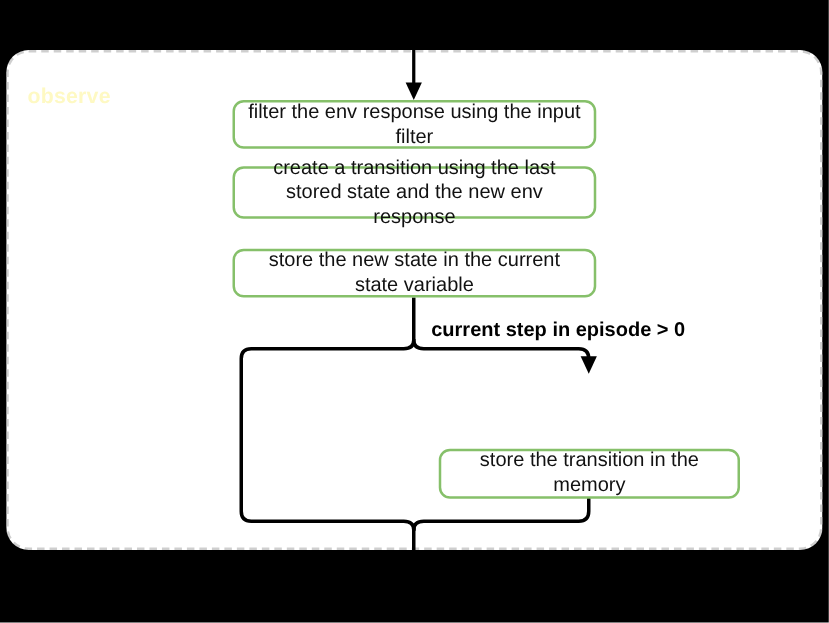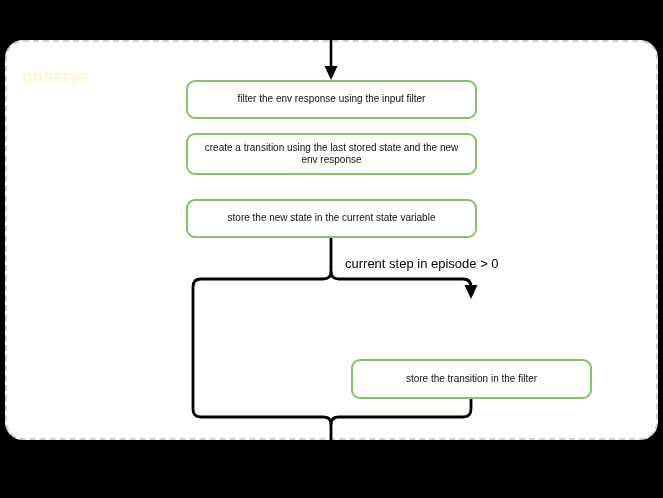--- a/index.html
+++ b/index.html
@@ -36,38 +36,38 @@
     position:absolute;
     box-sizing:border-box;
     background:#ffffff;
     border:2.5px solid #86c06a;
     border-radius:9px;
     display:flex;
     align-items:center;
     justify-content:center;
     text-align:center;
     color:#111111;
-    font-size:10px;
+    font-size:16px;
     line-height:1.22;
     padding:4px 9px;
   }
   #node-filter   {left:186px;top:80px; width:291px;height:39px;}
   #node-create   {left:186px;top:133px;width:291px;height:42px;}
   #node-store    {left:186px;top:199px;width:291px;height:39px;}
   #node-intrinsic{left:351px;top:299px;width:241px;height:40px;}
   #node-memory   {left:351px;top:359px;width:241px;height:40px;}
 
   
   #edges{position:absolute;left:0;top:0;width:663px;height:498px;pointer-events:none;}
 
   .cond-label{
     position:absolute;
     left:345px;top:256px;
-    font-size:13px;
-    font-weight:normal;
+    font-size:16px;
+    font-weight:bold;
     color:#000000;
     white-space:nowrap;
   }
 </style>
 </head>
 <body>
 
 <div id="stage">
 
   <div class="group-container"></div>
@@ -103,17 +103,17 @@
     </g>
   </svg>
 
   <div class="node" id="node-filter">filter the env response using the input filter</div>
 
   <div class="node" id="node-store">store the new state in the current state variable</div>
 
   <div class="node" id="node-create">create a transition using the last stored state and the new env response</div>
 
 
-  <div class="node" id="node-memory">store the transition in the filter</div>
+  <div class="node" id="node-memory">store the transition in the memory</div>
 
   <div class="cond-label">current step in episode &gt; 0</div>
 
 </div>
 
 </body></html>

